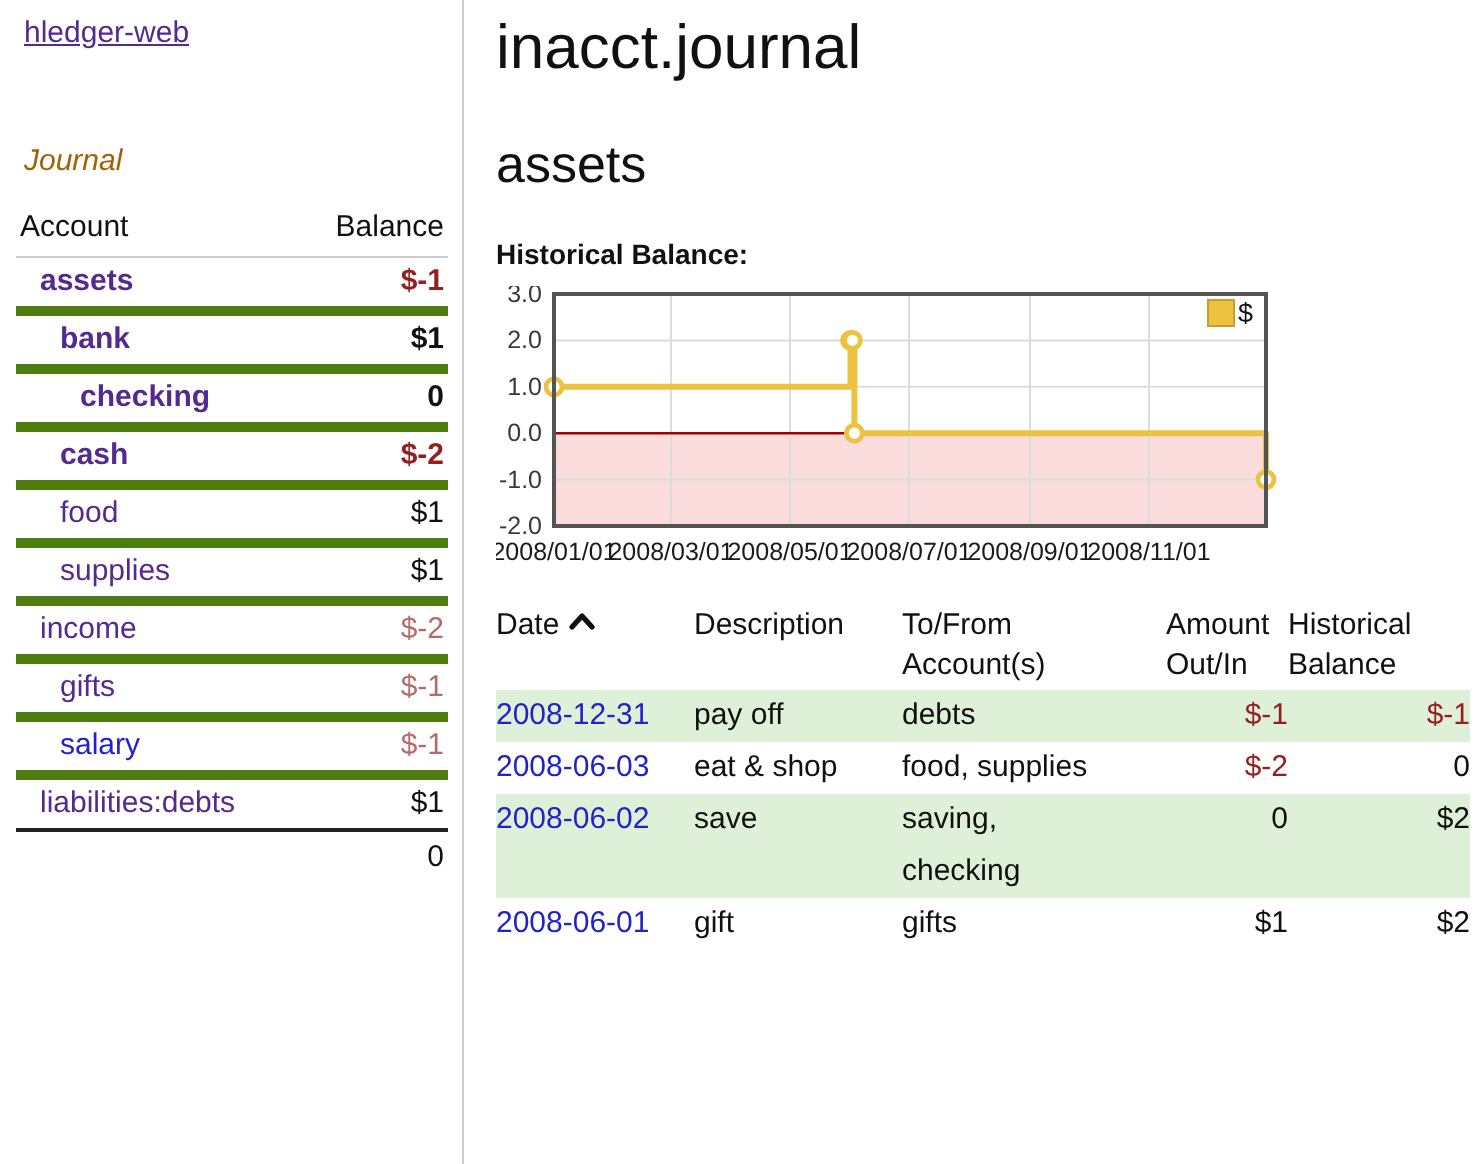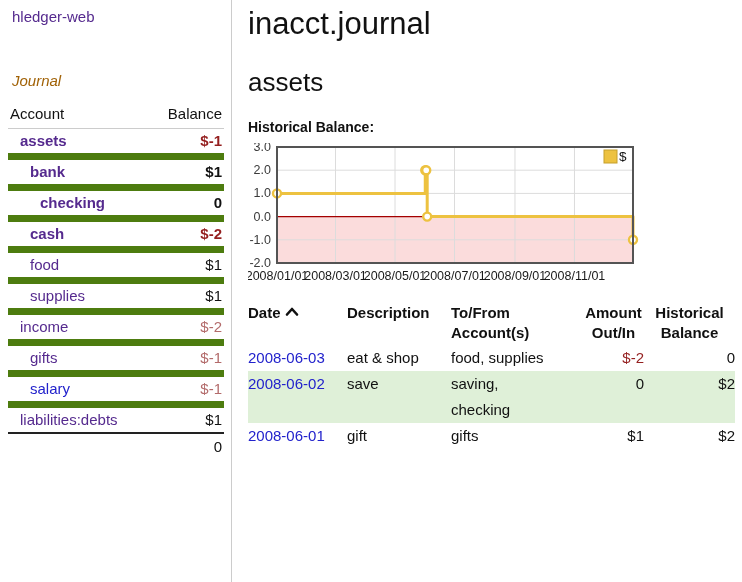--- a/index.html
+++ b/index.html
@@ -7,26 +7,26 @@
   body {
     width:742px; height:582px; position:relative; overflow:hidden;
     background:#fff; color:#111;
     font-family:"Liberation Sans", sans-serif; font-size:15px;
   }
   a { text-decoration:none; cursor:pointer; }
 
   
   .sidebar { position:absolute; left:0; top:0; width:232px; height:582px;
              border-right:1px solid #ccc; }
-  .app-title { display:block; margin:8px 0 0 12px; font-size:15px; color:#552a8e; }
+  .app-title { display:block; margin:8px 0 0 12px; font-size:15px; color:#552a8e;text-decoration:underline; }
   .journal-link { display:block; margin:47px 0 0 12px; font-size:15px; color:#a16207;font-style:italic; }
   table.acct-table { border-collapse:collapse; margin:13px 0 0 8px; width:216px; font-size:15px; }
   .acct-table th { font-weight:normal; padding:3px 2px 6px; border-bottom:1px solid #ccc; text-align:left; }
   .acct-table th.r { text-align:right; }
-  .acct-table td { padding:3px 2px 4px; border-top:7px solid #4d7c0f; }
+  .acct-table td { padding:3px 2px 4px; border-top:5px solid #4d7c0f; }
   .acct-table tr:first-child td { border-top:none; }
   .acct-table td.bal { text-align:right; white-space:nowrap; }
   .acct-table .b { font-weight:bold; }
   .acct-link { color:#552a8e; }
   .acct-link.blue { color:#2222cc; }
   .pos { color:#111; }
   .neg-strong { color:#941f1f; }
   .neg-soft { color:#b36b6b; }
   .total-row td { border-top:2px solid #222 !important; text-align:right; padding:4px 2px; }
 
@@ -44,23 +44,23 @@
   .btn.help { padding:9px 12px; margin-left:10px; }
   h2.account-heading { font-size:26px; font-weight:400; margin:25px 0 0; }
   .chart-title { font-size:14px; font-weight:bold; margin:21px 0 0; }
   #chart-svg { display:block; margin-top:8px; }
 
   
   table.register { border-collapse:collapse; table-layout:fixed; width:487px; margin-top:13px; font-size:15px; }
   .register col.c-date { width:99px; } .register col.c-desc { width:104px; }
   .register col.c-acct { width:132px; } .register col.c-amt { width:61px; }
   .register col.c-bal { width:91px; }
-  .register th { font-weight:bold; vertical-align:top; text-align:left;
+  .register th { font-weight:normal; vertical-align:top; text-align:left;
     padding:1px 0 2px; line-height:20px; white-space:pre-line; }
-  .register th.r { text-align:center; }
+  .register th.r { text-align:left; }
   .register td { padding:0; line-height:26px; vertical-align:top; }
   .register td.r { text-align:right; }
   .register td.accounts { white-space:pre-line; }
   .register tr.striped { background:#dff0d8; }
   .register td.date a { color:#2222cc; }
   .register .neg { color:#941f1f; }
   .sort-icon { margin-left:4px; vertical-align:1px; }
 </style>
 </head>
 <body>
@@ -184,20 +184,27 @@
         <th>Description</th>
         <th>To/From
 Account(s)</th>
         <th class="r">Amount
 Out/In</th>
         <th class="r">Historical
 Balance</th>
       </tr>
     </thead>
     <tbody id="register-rows">
+        <tr class="striped">
+          <td class="date"><a>2008-12-31</a></td>
+          <td class="desc">pay off</td>
+          <td class="accounts">debts</td>
+          <td class="r neg">$-1</td>
+          <td class="r neg">$-1</td>
+        </tr>
         <tr>
           <td class="date"><a>2008-06-03</a></td>
           <td class="desc">eat &amp; shop</td>
           <td class="accounts">food, supplies</td>
           <td class="r neg">$-2</td>
           <td class="r">0</td>
         </tr>
         <tr class="striped">
           <td class="date"><a>2008-06-02</a></td>
           <td class="desc">save</td>

